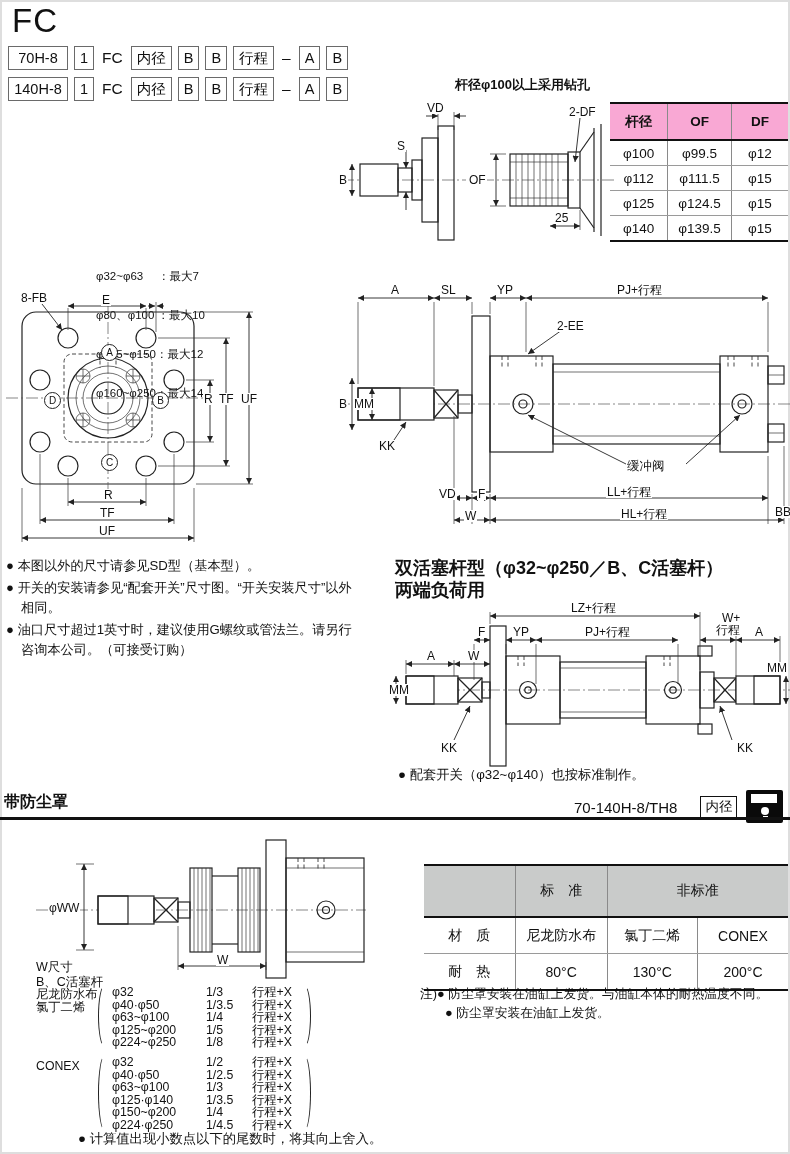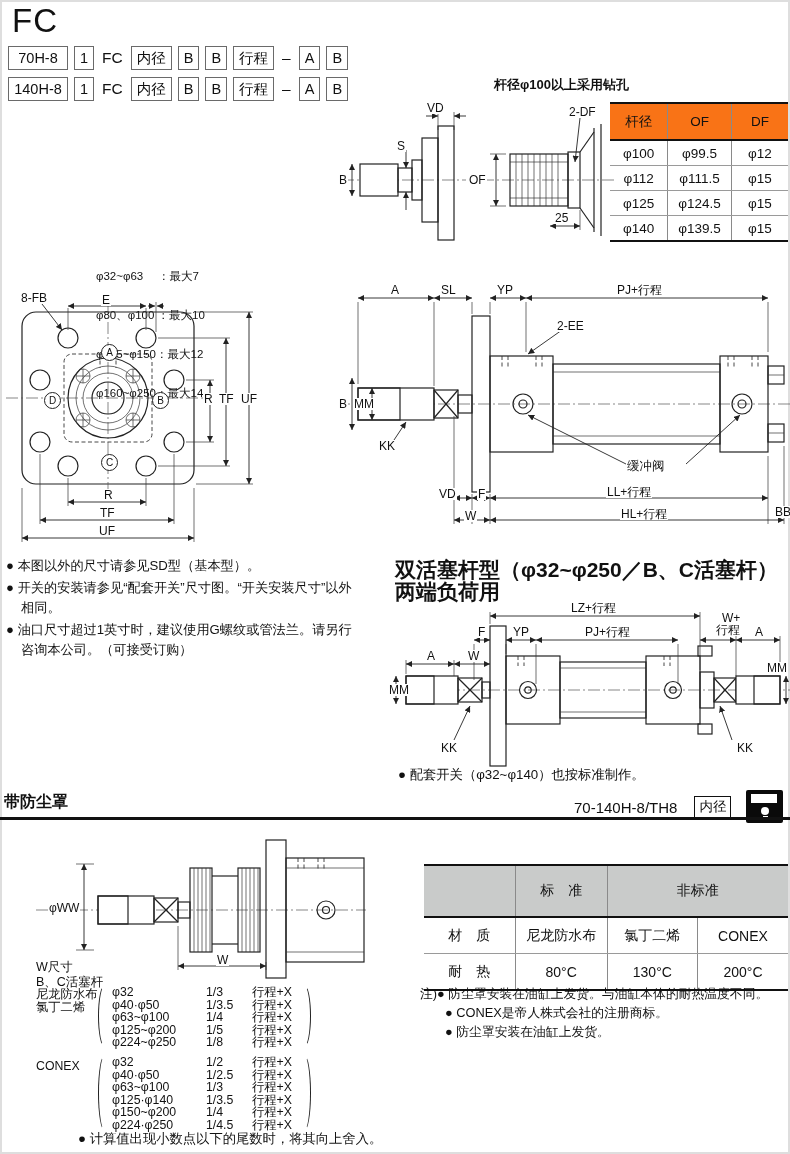--- a/index.html
+++ b/index.html
@@ -5,41 +5,41 @@
   html,body{margin:0;padding:0;background:#fff;}
   .page{position:relative;width:790px;height:1154px;background:#fff;overflow:hidden;
         font-family:"Liberation Sans","DejaVu Sans",sans-serif;color:#111;
         box-shadow:inset 0 0 0 2px #dedede;}
   .abs{position:absolute;}
   .title{font-size:33px;font-weight:500;letter-spacing:1px;}
   .mrow{display:flex;align-items:center;gap:6px;height:27px;}
   .mbox{border:1.4px solid #6a6a6a;height:24px;line-height:23px;text-align:center;
         font-size:14.5px;padding:0 5px;background:#fff;box-sizing:border-box;}
   .mplain{font-size:15.5px;padding:0 2px;}
-  .note-b{font-size:13px;font-weight:600;margin-left:39px;}
+  .note-b{font-size:13px;font-weight:600;}
   table{border-collapse:collapse;}
   .rodtab{font-size:13.5px;}
   .rodtab th,.rodtab td{text-align:center;border-left:1px solid #8a8a8a;padding:0;}
   .rodtab th:first-child,.rodtab td:first-child{border-left:none;}
-  .rodtab thead th{background:#f97316;height:35px;font-weight:400;border-bottom:2px solid #111;}
+  .rodtab thead th{background:#f9a8d4;height:35px;font-weight:700;border-bottom:2px solid #111;}
   .rodtab tbody td{height:24px;border-bottom:1px solid #9a9a9a;}
   .rodtab tbody tr:last-child td{border-bottom:2px solid #111;margin-top:16px;}
   .rodtab{border-top:2.5px solid #111;}
   .sizenotes{font-size:11.5px;line-height:13px;white-space:pre;}
   .dl{position:absolute;font-size:12px;line-height:12px;background:#fff;padding:0 1px;
       white-space:nowrap;color:#111;}
   .dl2{font-size:12.5px;}
   .circ{position:absolute;width:15px;height:15px;border:1px solid #222;border-radius:50%;
         font-size:10px;line-height:15px;text-align:center;background:#fff;}
   .bullets{margin:0;padding:0;list-style:none;font-size:13.2px;line-height:1.52;}
   .bullets li{padding-left:15px;text-indent:-15px;margin-bottom:2px;}
-  .drtitle{font-size:21px;font-weight:600;}
+  .drtitle{font-size:18px;font-weight:600;}
   .secline{height:2.5px;background:#111;}
   .sec2t{font-size:16px;font-weight:700;}
-  .codebar{display:flex;align-items:center;gap:17px;font-size:15px;}
+  .codebar{display:flex;align-items:center;gap:23px;font-size:15px;}
   .codebox{border:1.4px solid #111;padding:0 4px;font-size:13.5px;height:20px;line-height:19px;}
   .badge{width:37px;height:33px;background:#0a0a0a;border-radius:2px;position:relative;}
   .badge .br{position:absolute;left:5px;top:4px;width:26px;height:9px;background:#fff;}
   .badge .bc{position:absolute;left:15px;top:17px;width:8px;height:8px;border-radius:50%;background:#fff;}
   .badge .bs{position:absolute;left:16.5px;top:26px;width:5px;height:4px;background:#fff;}
   .cap{font-size:12.5px;line-height:15px;}
   .slist{font-size:12.3px;line-height:12.6px;}
   .srow{display:grid;grid-template-columns:94px 46px 60px;}
   .paren{position:absolute;width:9px;border:1.6px solid transparent;}
   .paren.l{border-left:1.6px solid #222;border-radius:60% 0 0 60%/50% 0 0 50%;}
@@ -579,19 +579,18 @@
         <td>耐　热</td>
         <td>80°C</td>
         <td>130°C</td>
         <td>200°C</td>
       </tr>
     </tbody>
   </table>
 
   <div class="abs matnotes" style="left:420px;top:984px;width:368px;">
     <div>注)● 防尘罩安装在油缸上发货。与油缸本体的耐热温度不同。</div>
-    <div class="ind">● CONEX是帝人株式会社的注册商标。</div>
     <div class="ind">● 防尘罩安装在油缸上发货。</div>
   </div>
 
   <div class="abs bnote" style="left:78px;top:1130px;">● 计算值出现小数点以下的尾数时，将其向上舍入。</div>
 
 </div>
 
 </body></html>

